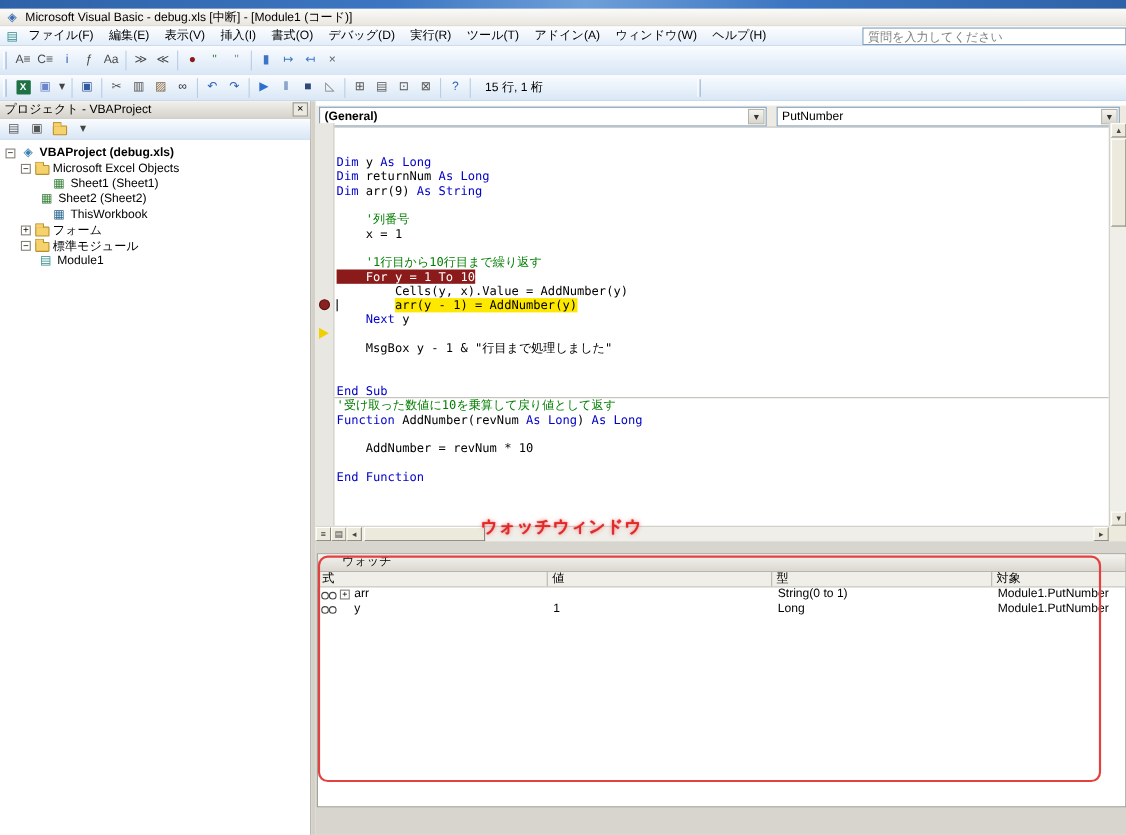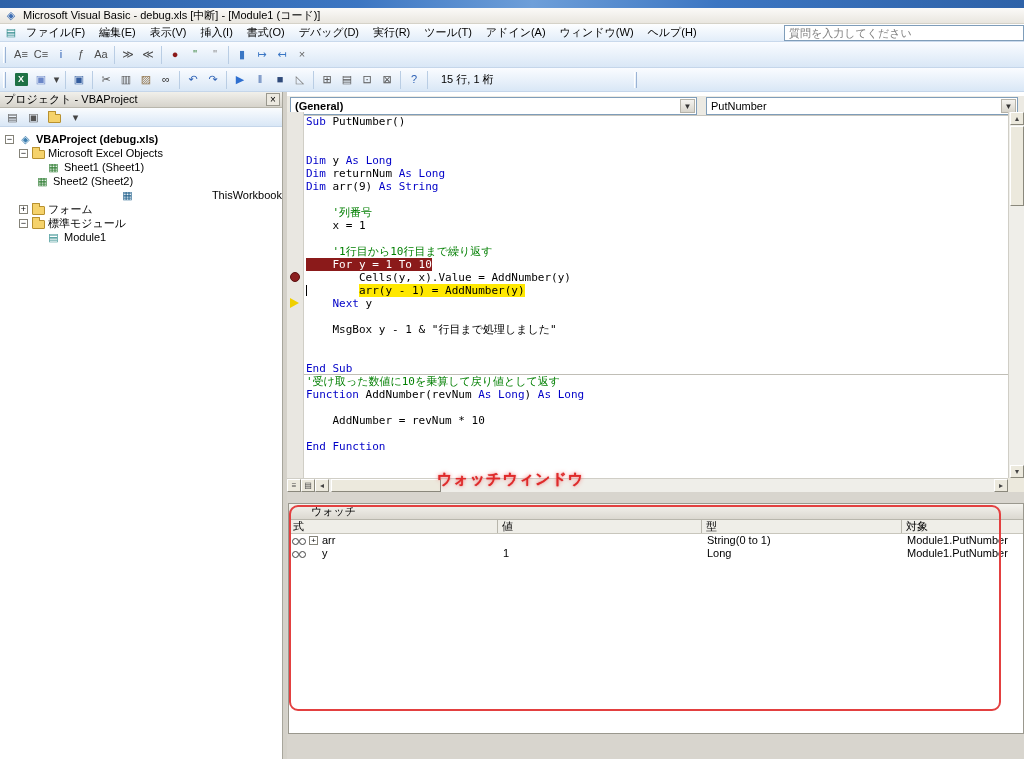--- a/index.html
+++ b/index.html
@@ -310,36 +310,36 @@
       <div class="trow" style="padding-left: 33px;">
         <span class="texp-sp"></span>
         <span class="tico ico-sheet"></span>
         <span class="tlabel">Sheet1 (Sheet1)</span>
       </div>
       <div class="trow" style="padding-left: 22px;">
         <span class="texp-sp"></span>
         <span class="tico ico-sheet"></span>
         <span class="tlabel">Sheet2 (Sheet2)</span>
       </div>
-      <div class="trow" style="padding-left: 33px; justify-content: space-between;">
+      <div class="trow" style="padding-left: 33px;">
         <span class="texp-sp"></span>
         <span class="tico ico-workbook"></span>
         <span class="tlabel">ThisWorkbook</span>
       </div>
       <div class="trow" style="padding-left: 19px;">
         <span class="texp">+</span>
         <span class="tico ico-folder"></span>
         <span class="tlabel">フォーム</span>
       </div>
       <div class="trow" style="padding-left: 19px;">
         <span class="texp">−</span>
         <span class="tico ico-folder"></span>
         <span class="tlabel">標準モジュール</span>
       </div>
-      <div class="trow" style="padding-left: 33px;">
+      <div class="trow" style="padding-left: 21px;">
         <span class="texp-sp"></span>
         <span class="tico ico-module"></span>
         <span class="tlabel">Module1</span>
       </div>
     </div>
 </div>
 
 <div id="splitter"></div>
 
 <div id="code-window">
@@ -351,21 +351,20 @@
     <div id="combo-proc" class="combo">
       <span>PutNumber</span>
       <span class="dd">▼</span>
     </div>
   </div>
   <div id="code-margin">
       <span class="bp-dot" style="top: 160px;"></span>
       <span class="cur-arrow" style="top: 186px;"></span>
     </div>
   <div id="code-lines">
-      <div class="cl"><span class="lt"><span class="s-k">Sub</span><span class="s-n"> PutNumber()</span></span></div>
       <div class="cl"><span class="lt"></span></div>
       <div class="cl"><span class="lt"></span></div>
       <div class="cl"><span class="lt"><span class="s-k">Dim</span><span class="s-n"> y </span><span class="s-k">As</span><span class="s-n"> </span><span class="s-k">Long</span></span></div>
       <div class="cl"><span class="lt"><span class="s-k">Dim</span><span class="s-n"> returnNum </span><span class="s-k">As</span><span class="s-n"> </span><span class="s-k">Long</span></span></div>
       <div class="cl"><span class="lt"><span class="s-k">Dim</span><span class="s-n"> arr(9) </span><span class="s-k">As</span><span class="s-n"> </span><span class="s-k">String</span></span></div>
       <div class="cl"><span class="lt"></span></div>
       <div class="cl"><span class="lt"><span class="s-c">    '列番号</span></span></div>
       <div class="cl"><span class="lt"><span class="s-n">    x = 1</span></span></div>
       <div class="cl"><span class="lt"></span></div>
       <div class="cl"><span class="lt"><span class="s-c">    '1行目から10行目まで繰り返す</span></span></div>

